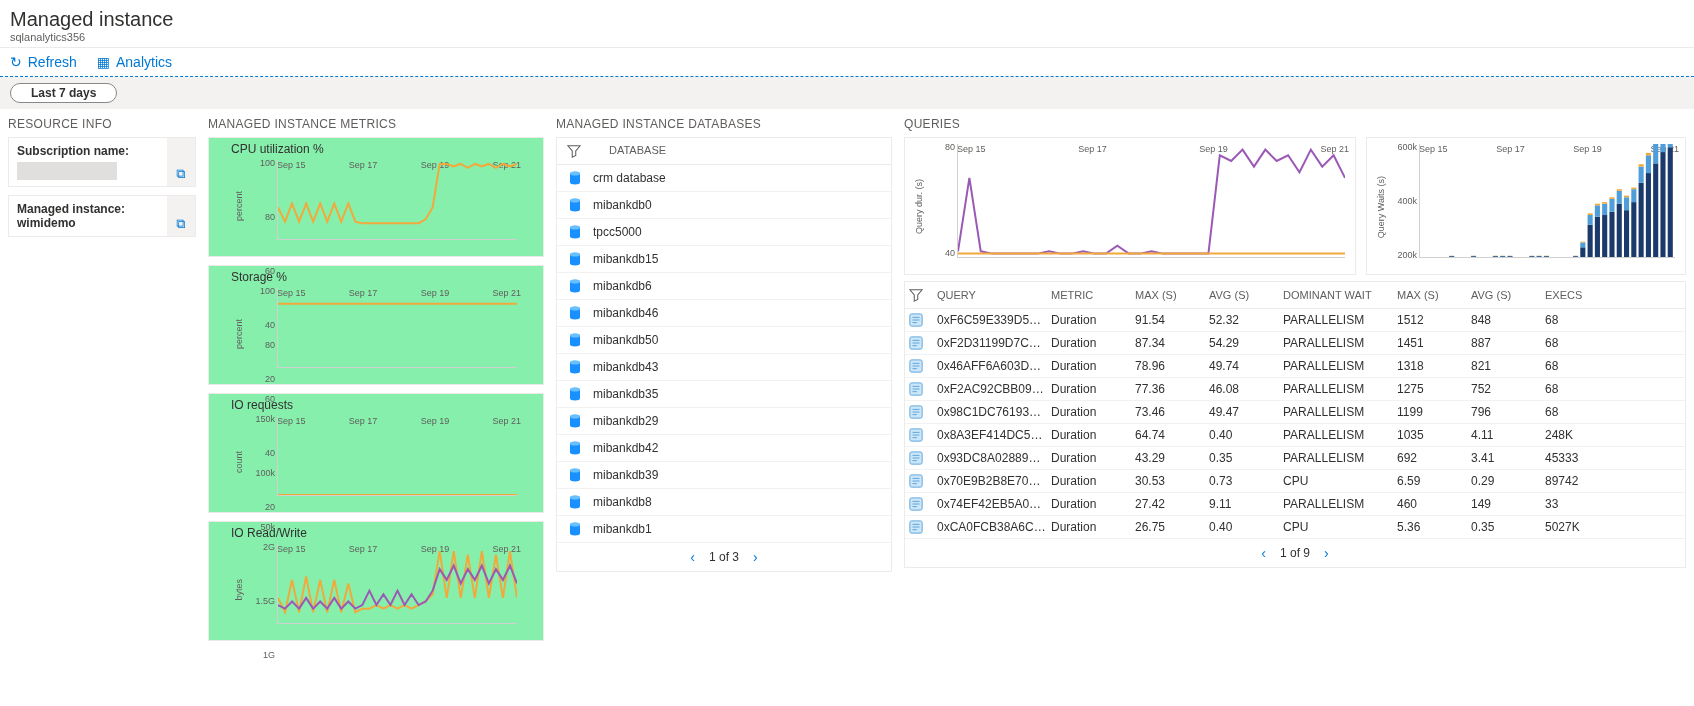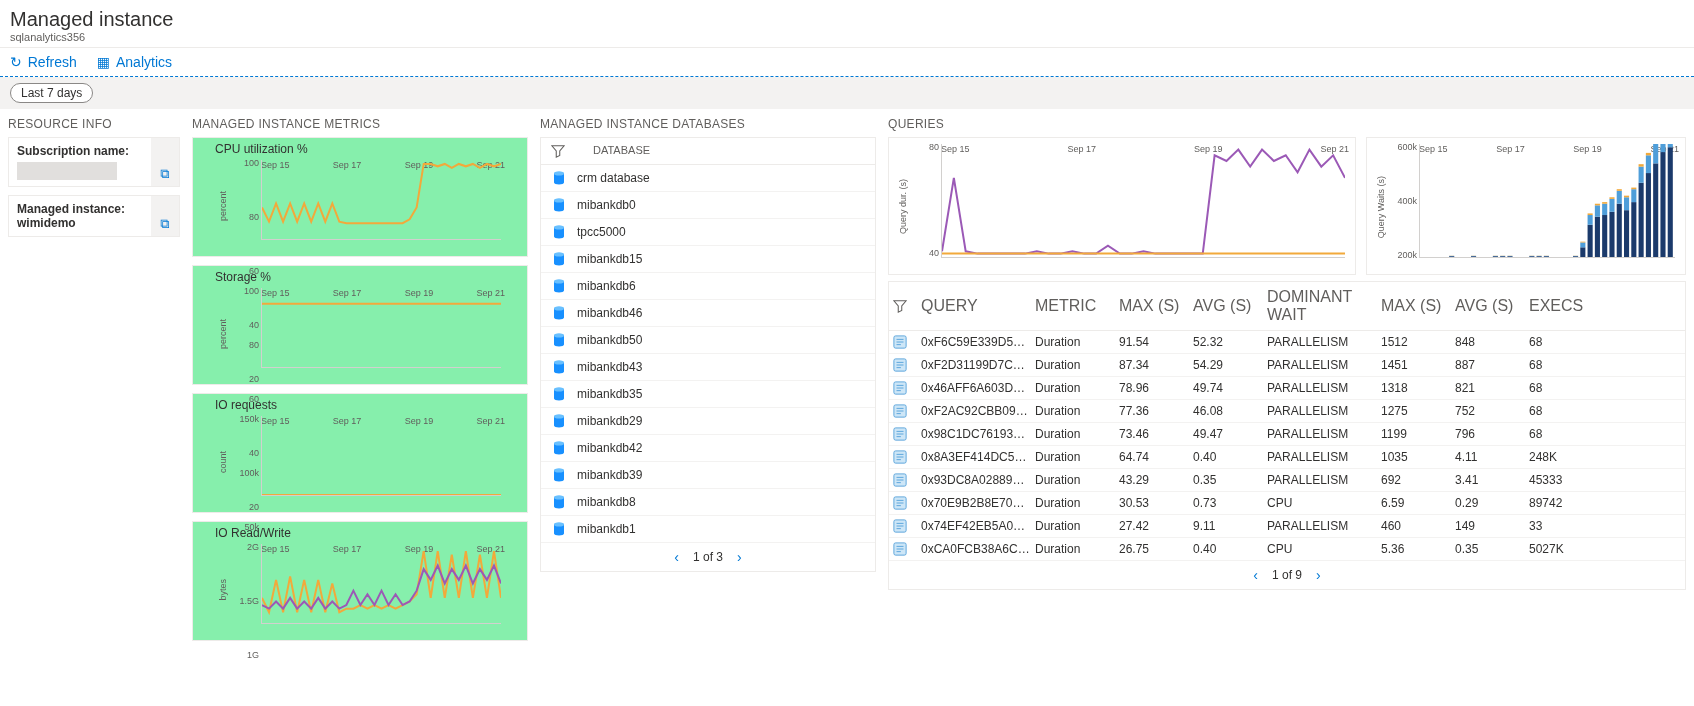--- a/index.html
+++ b/index.html
@@ -3,25 +3,25 @@
 <meta charset="utf-8">
 <style>
 * { box-sizing: border-box; margin: 0; padding: 0; }
 body { font-family: "Segoe UI", Arial, sans-serif; font-size: 13px; color: #323130; background: #fff; width: 1694px; }
 .header { padding: 8px 10px 4px; border-bottom: 1px solid #edebe9; }
 .header h1 { font-size: 20px; font-weight: 400; }
 .header .sub { font-size: 11px; color: #605e5c; }
 .toolbar { padding: 6px 10px; display: flex; gap: 20px; border-bottom: 1px dashed #0078d4; }
 .toolbar button { background: none; border: none; color: #0078d4; font-size: 14px; cursor: pointer; display: flex; align-items: center; gap: 6px; }
 .filterbar { background: #f3f2f1; padding: 6px 10px; }
-.pill { background: #fff; border: 1px solid #8a8886; border-radius: 12px; padding: 2px 10px; font-size: 12px; display: inline-block; }
+.pill { background: #fff; border: 1px solid #8a8886; border-radius: 12px; padding: 2px 20px; font-size: 12px; display: inline-block; font-weight: bold; }
 .cols { display: flex; gap: 12px; padding: 8px 8px 12px; align-items: flex-start; }
 .section-title { font-size: 12px; color: #605e5c; letter-spacing: .3px; margin-bottom: 6px; text-transform: uppercase; }
 
-.col-info { width: 172px; }
+.col-info { width: 188px; }
 .col-metrics { width: 336px; }
 .col-db { width: 336px; }
 .col-queries { flex: 1; }
 
 .info-card { border: 1px solid #edebe9; background: #fff; margin-bottom: 8px; display: flex; }
 .info-card .body { padding: 6px 8px; flex: 1; font-size: 12px; font-weight: bold; }
 .info-card .blank { background: #e1dfdd; height: 18px; width: 100px; margin-top: 4px; }
 .info-card .sidebtn { width: 28px; background: #f3f2f1; display: flex; align-items: flex-end; justify-content: center; padding: 4px 0; color: #0078d4; cursor: pointer; }
 
 .metric-card { border: 1px solid #edebe9; background: #86efac; margin-bottom: 8px; padding: 4px 22px 2px; }
@@ -41,21 +41,21 @@
 .db-row { display: flex; align-items: center; gap: 10px; padding: 5px 10px; border-bottom: 1px solid #f3f2f1; font-size: 12px; cursor: pointer; }
 .db-icon { width: 16px; height: 16px; display: inline-flex; }
 .pager { display: flex; justify-content: center; align-items: center; gap: 14px; padding: 6px; font-size: 12px; color: #323130; }
 .pager .nav { color: #0078d4; cursor: pointer; font-size: 14px; }
 
 .q-charts { display: flex; gap: 10px; margin-bottom: 6px; }
 .q-chart-card { border: 1px solid #edebe9; padding: 4px 6px 2px; background: #fff; }
 .q-chart-card.big { flex: 1; }
 .q-chart-card.small { width: 320px; }
 .q-table { border: 1px solid #edebe9; }
-.q-head, .q-row { display: grid; grid-template-columns: 24px 110px 80px 70px 70px 110px 70px 70px 60px; align-items: center; font-size: 16px; }
+.q-head, .q-row { display: grid; grid-template-columns: 24px 110px 80px 70px 70px 110px 70px 70px 60px; align-items: center; font-size: 11px; }
 .q-head { color: #605e5c; border-bottom: 1px solid #edebe9; padding: 6px 4px; gap: 4px; }
 .q-row { padding: 4px 4px; border-bottom: 1px solid #f3f2f1; gap: 4px; font-size: 12px; }
 .q-row .hash { overflow: hidden; text-overflow: ellipsis; white-space: nowrap; }
 .q-row .num { text-align: left; }
 .filter-icon { color: #605e5c; }
 .qicon { width: 14px; height: 14px; }
 .funnel { width: 14px; height: 14px; display: inline-block; }
 
 .bar { fill: #1b3a6b; }
 .bar2 { fill: #4f9ed9; }

